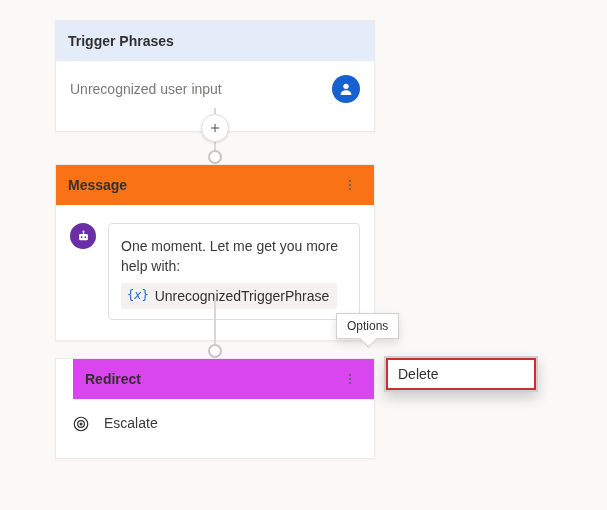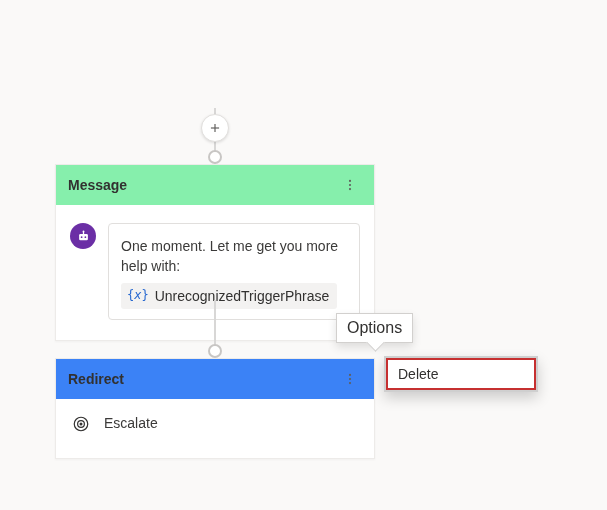--- a/index.html
+++ b/index.html
@@ -27,22 +27,22 @@
   .node-header {
     display: flex;
     align-items: center;
     justify-content: space-between;
     height: 40px;
     padding: 0 12px;
     font-weight: 600;
     color: #323130;
   }
   .hdr-trigger { background: #e5ecf9; }
-  .hdr-message { background: #86efac; }
-  .hdr-redirect { background: #3b82f6; }
+  .hdr-message { background: #f97316; }
+  .hdr-redirect { background: #d946ef; margin-left: 17px; }
 
   .dots {
     width: 24px; height: 24px;
     display: flex; align-items: center; justify-content: center;
     color: #605e5c;
     cursor: pointer;
     border-radius: 2px;
   }
 
   .trigger-body {
@@ -126,21 +126,21 @@
     border-radius: 50%;
     background: #fff;
     border: 2px solid #c8c6c4;
   }
 
   .tooltip {
     position: absolute;
     background: #fff;
     border: 1px solid #d2d0ce;
     padding: 5px 10px;
-    font-size: 16px;
+    font-size: 12px;
     color: #323130;
     box-shadow: 0 4px 10px rgba(0,0,0,0.12);
   }
   .tooltip::after {
     content: "";
     position: absolute;
     bottom: -7px;
     left: 50%;
     margin-left: -6px;
     width: 12px; height: 12px;
@@ -163,20 +163,34 @@
     color: #323130;
     cursor: pointer;
     min-width: 150px;
   }
 </style>
 </head>
 <body>
 
 <div class="canvas">
 
+  <div class="node" style="top:20px;">
+    <div class="node-header hdr-trigger">
+      <span>Trigger Phrases</span>
+    </div>
+    <div class="trigger-body">
+      <span class="trigger-text">Unrecognized user input</span>
+      <span class="avatar">
+        <svg width="16" height="16" viewBox="0 0 24 24" fill="#fff">
+            <circle cx="12" cy="8" r="4"></circle>
+            <path d="M4 20c0-3.3 3.6-6 8-6s8 2.7 8 6v1H4v-1z"></path>
+          </svg>
+      </span>
+    </div>
+  </div>
 
   <div class="connector" style="top:108px; height:56px;"></div>
   <div class="add-btn" style="top:114px;">
     <svg width="14" height="14" viewBox="0 0 24 24" fill="none" stroke="#605e5c" stroke-width="2">
         <line x1="12" y1="5" x2="12" y2="19"></line>
         <line x1="5" y1="12" x2="19" y2="12"></line>
       </svg>
   </div>
   <div class="port" style="top:150px;"></div>
 

